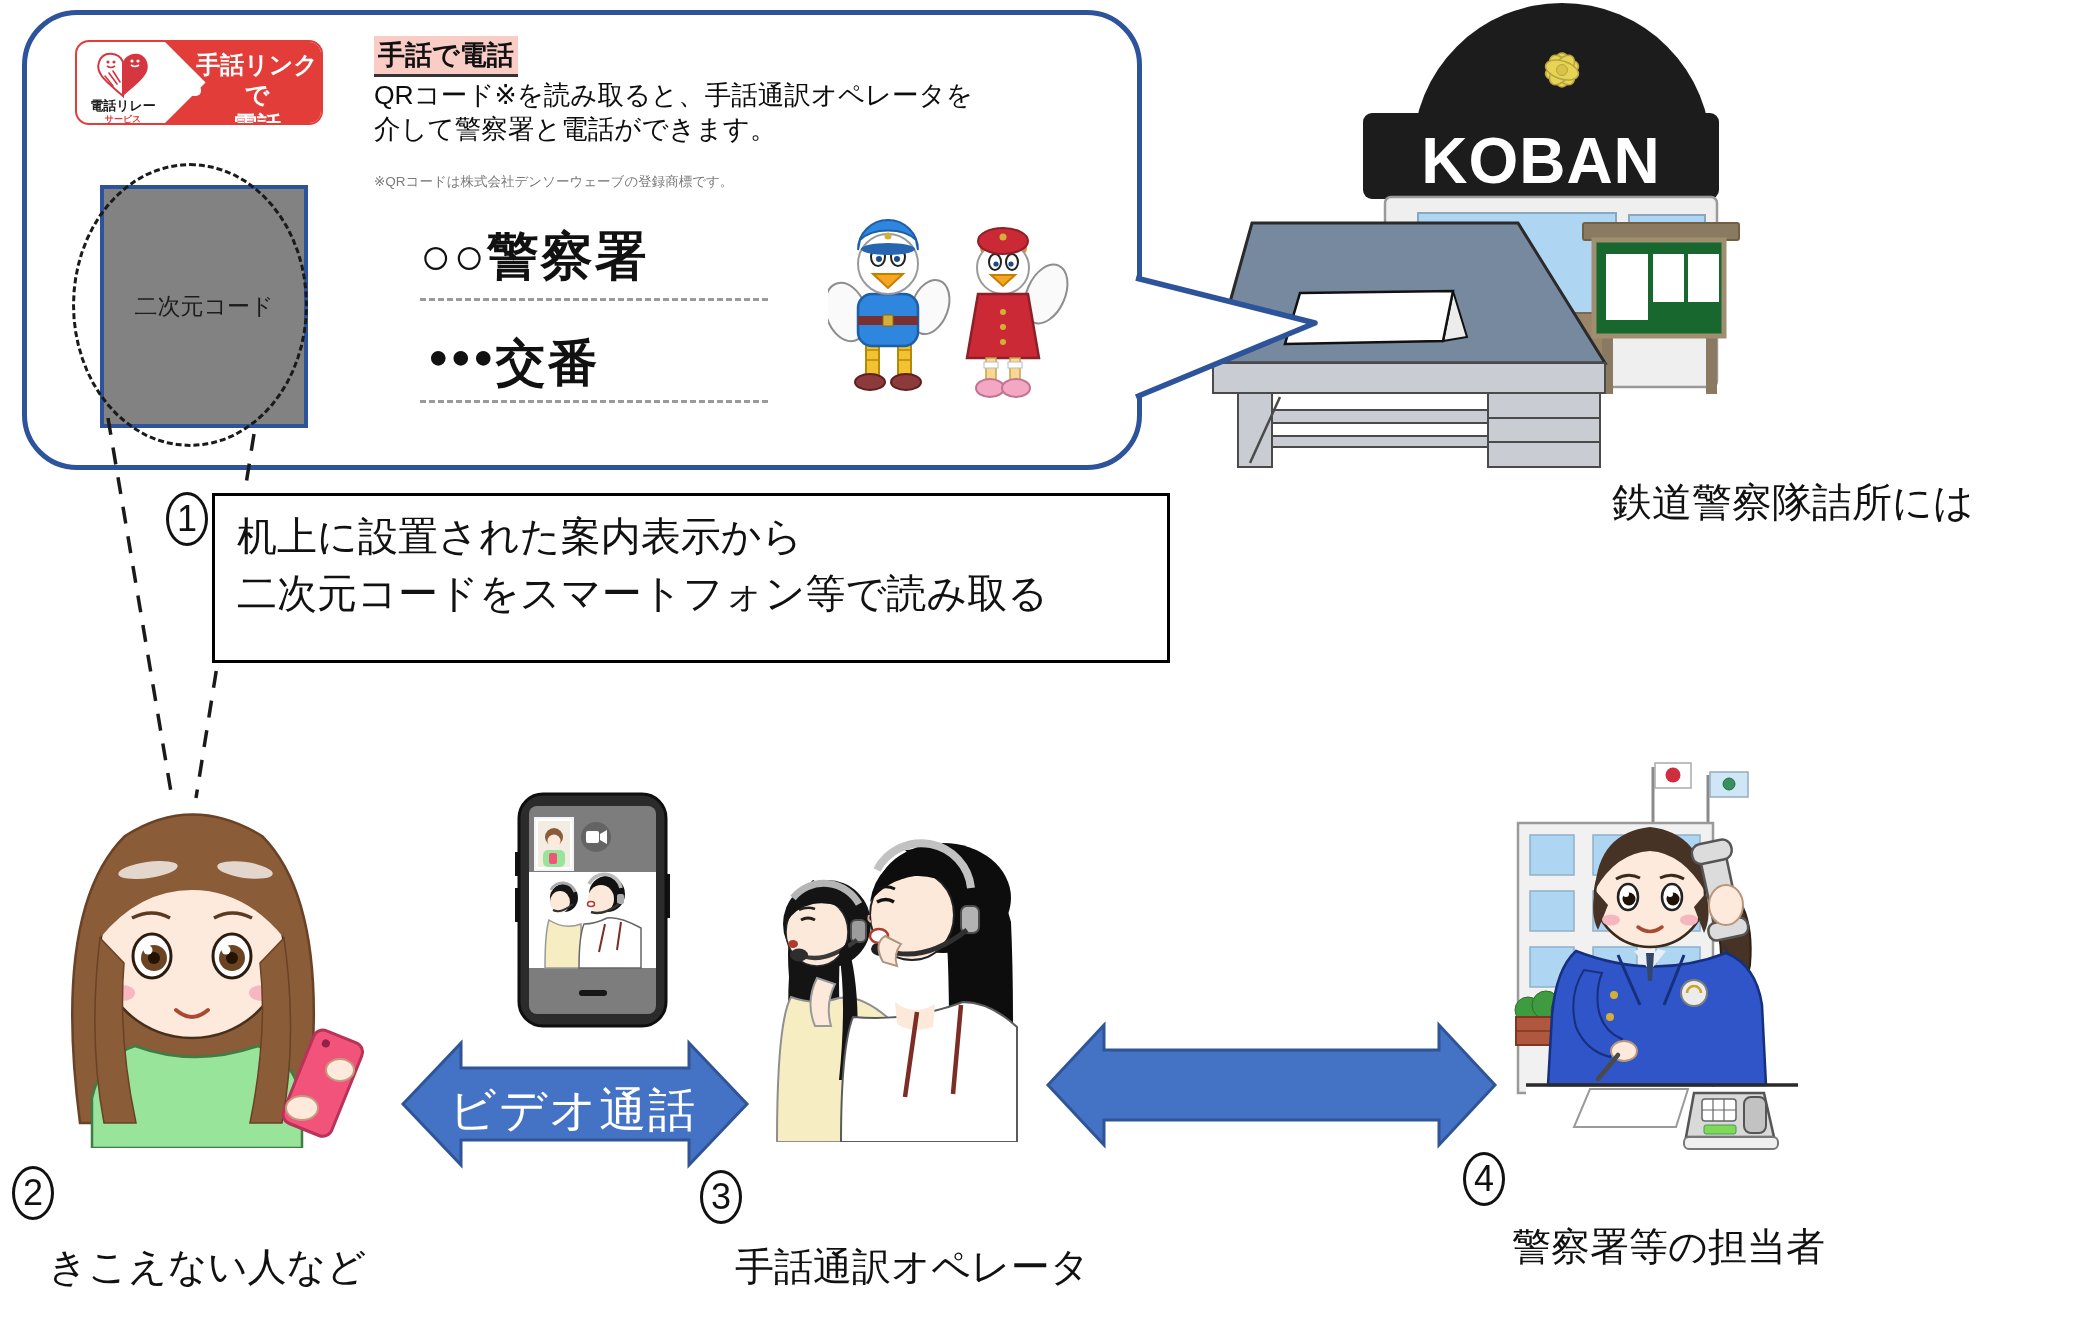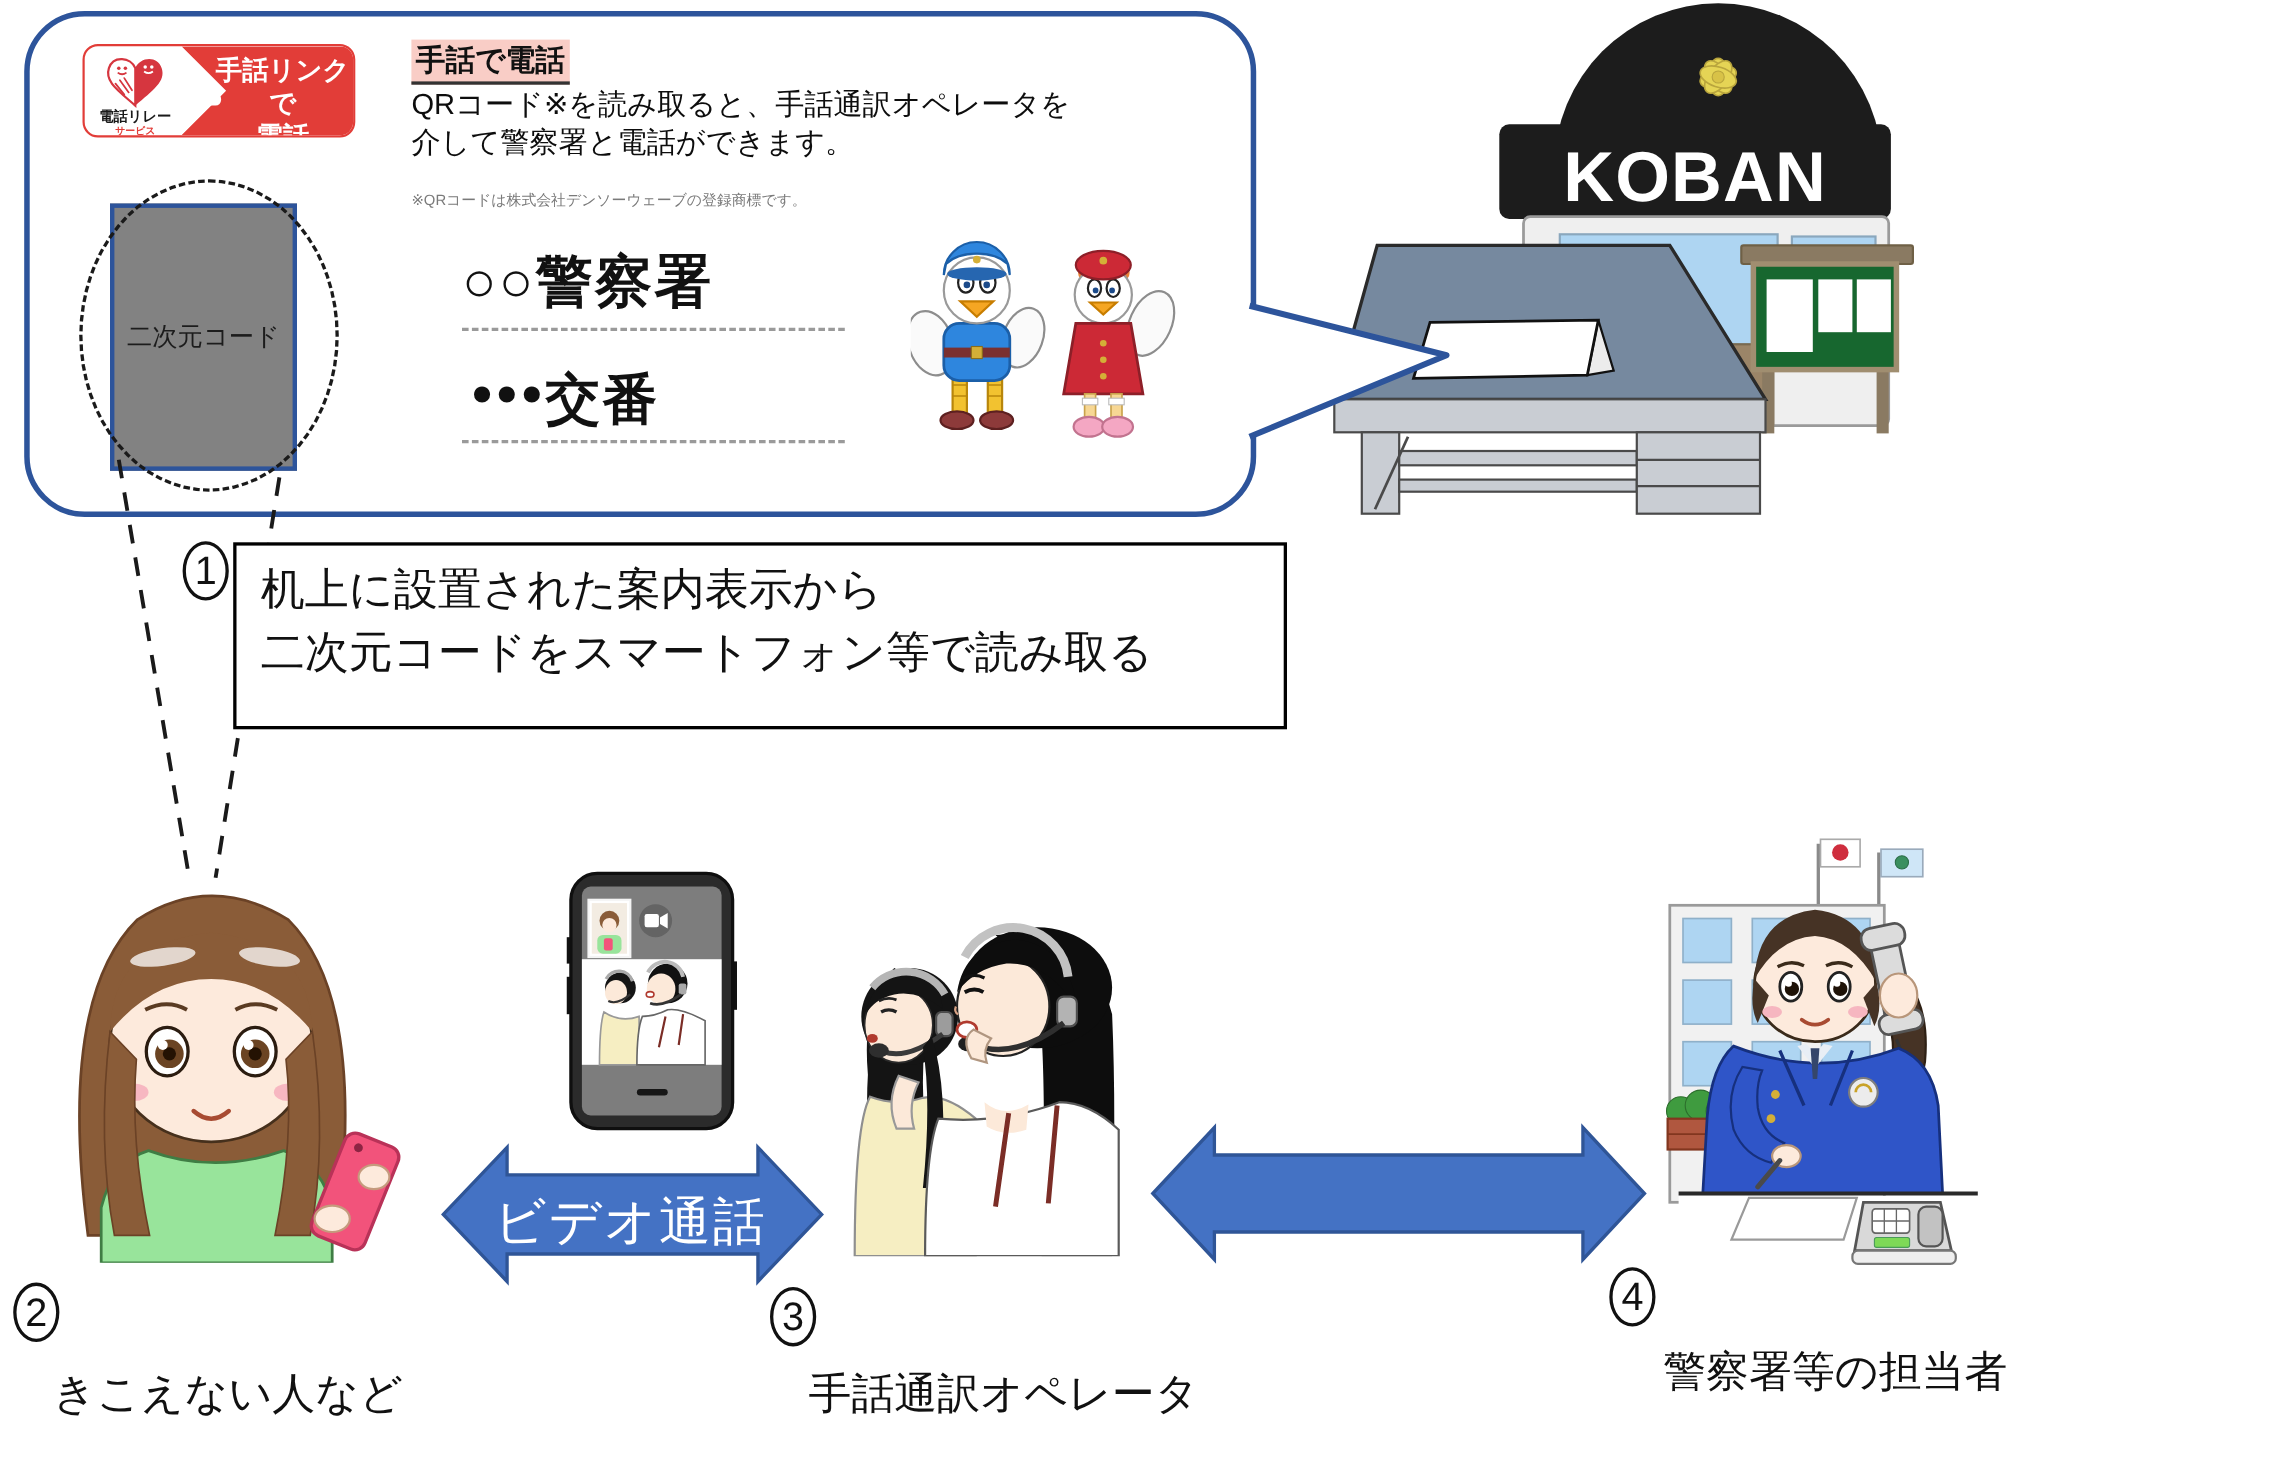--- a/index.html
+++ b/index.html
@@ -15,21 +15,21 @@
   .badge-red{position:absolute;left:88px;top:0;right:0;bottom:0;background:var(--badge-red,#e23d38);
              clip-path:polygon(0 0,100% 0,100% 100%,0 100%,26% 50%);}
   .badge-label{position:absolute;left:118px;top:8px;width:124px;text-align:center;color:#fff;font-weight:bold;
                font-size:24px;line-height:30px;}
   .logo-txt{position:absolute;left:4px;top:58px;width:84px;text-align:center;font-weight:bold;font-size:13px;line-height:12px;color:#1a1a1a;}
   .logo-sub{font-size:9px;color:var(--badge-red,#e23d38);font-weight:bold;}
   .heading{left:374px;top:36px;font-size:27px;font-weight:bold;background:var(--highlight-pink,#f9cdc6);
            border-bottom:3px solid #333;padding:1px 4px;}
   .bodytxt{left:374px;top:78px;font-size:26.5px;line-height:34px;color:#0d0d0d;}
   .footnote{left:374px;top:146px;font-size:13.5px;color:var(--note-gray,#7a7a7a);margin-top:27px;}
-  .qrbox{left:100px;top:185px;width:170px;height:243px;box-sizing:border-box;background:var(--qr-gray,#828282);
+  .qrbox{left:100px;top:185px;width:208px;height:243px;box-sizing:border-box;background:var(--qr-gray,#828282);
          border:4px solid var(--accent-blue,#2d549b);display:flex;align-items:center;justify-content:center;
          font-size:23px;color:#1c1c1c;}
   .qr-ellipse{left:72px;top:163px;width:230px;height:278px;border:3.5px dashed #1a1a1a;border-radius:50%;}
   .station{left:420px;top:222px;font-size:52px;font-weight:800;letter-spacing:2px;}
   .dashsep{border-top:3px dashed #9a9a9a;height:0;}
   .kobanline{left:428px;top:330px;}
   .kobanline .dots{font-size:34px;font-weight:800;vertical-align:12px;letter-spacing:2px;}
   .kobanline .kn{font-size:50px;font-weight:800;letter-spacing:2px;}
   
   .num-circle{width:42px;height:54px;box-sizing:border-box;border:3px solid #111;border-radius:50%;
@@ -196,20 +196,21 @@
     <polyline points="18,15 197,60 18,134" fill="none" stroke="var(--accent-blue,#2d549b)" stroke-width="5.5" stroke-linejoin="round"></polyline>
   </svg>
 
   <div class="abs qr-ellipse"></div>
   <svg class="abs" style="left:0;top:0" width="2086" height="1344" viewBox="0 0 2086 1344" pointer-events="none">
     <line x1="108" y1="418" x2="172" y2="798" stroke="#1a1a1a" stroke-width="3.5" stroke-dasharray="17 13"></line>
     <line x1="254" y1="434" x2="196" y2="798" stroke="#1a1a1a" stroke-width="3.5" stroke-dasharray="17 13"></line>
   </svg>
 
   <div class="abs locnote">
+    <div>鉄道警察隊詰所には</div>
   </div>
 
   <div class="abs num-circle" style="left:166px;top:492px">
     <span>1</span>
   </div>
   <div class="abs step1box">
     <div>机上に設置された案内表示から</div>
     <div>二次元コードをスマートフォン等で読み取る</div>
   </div>
 

